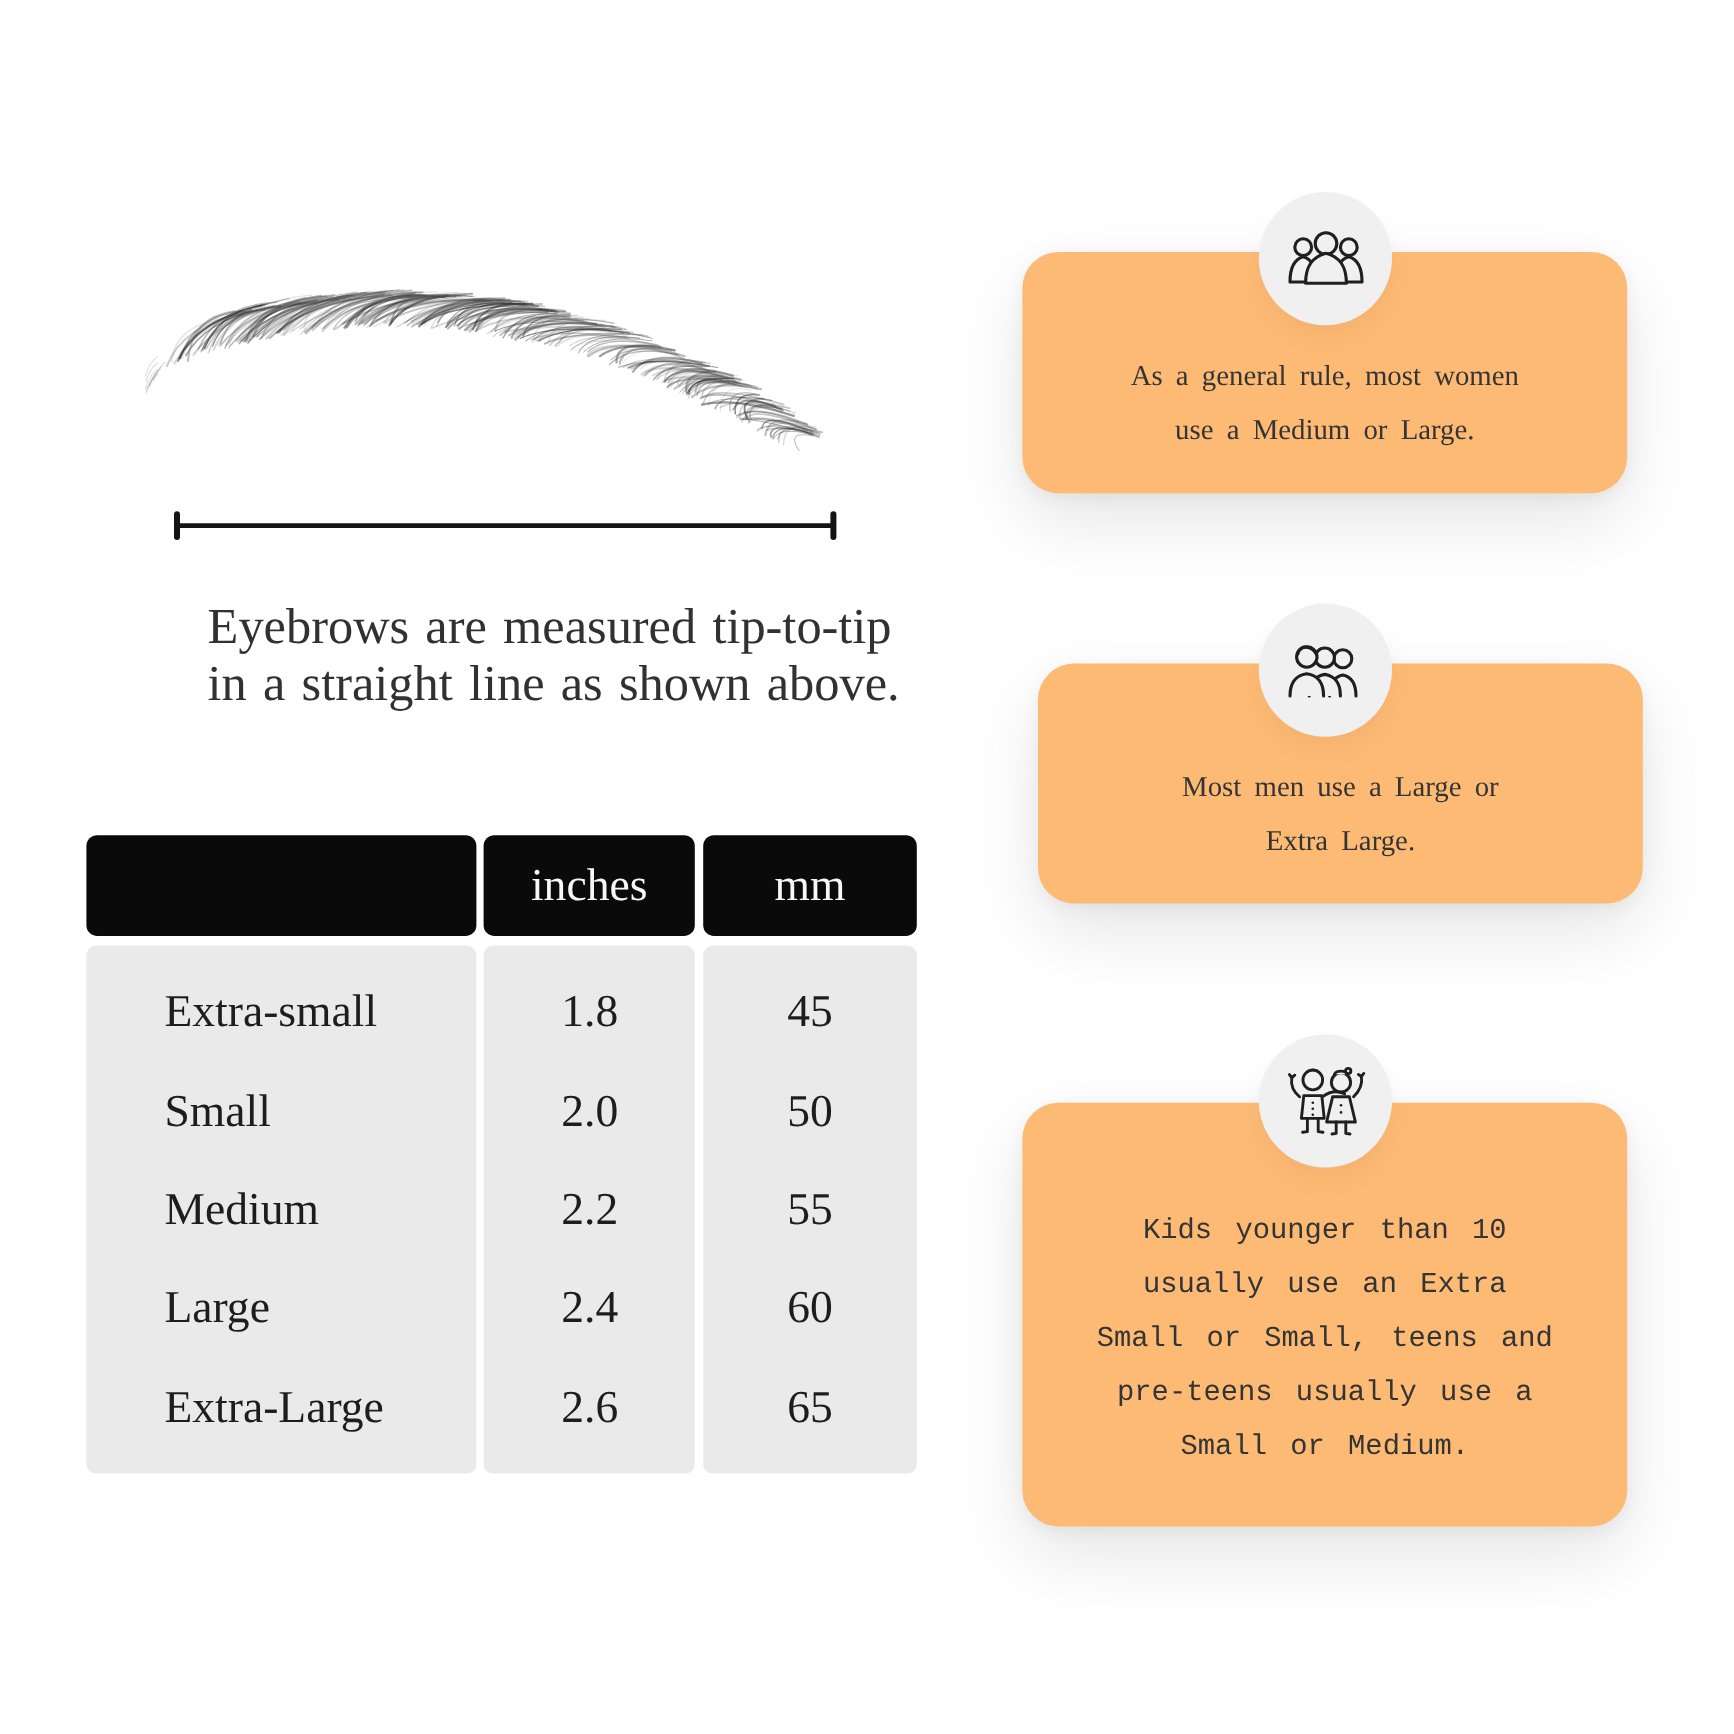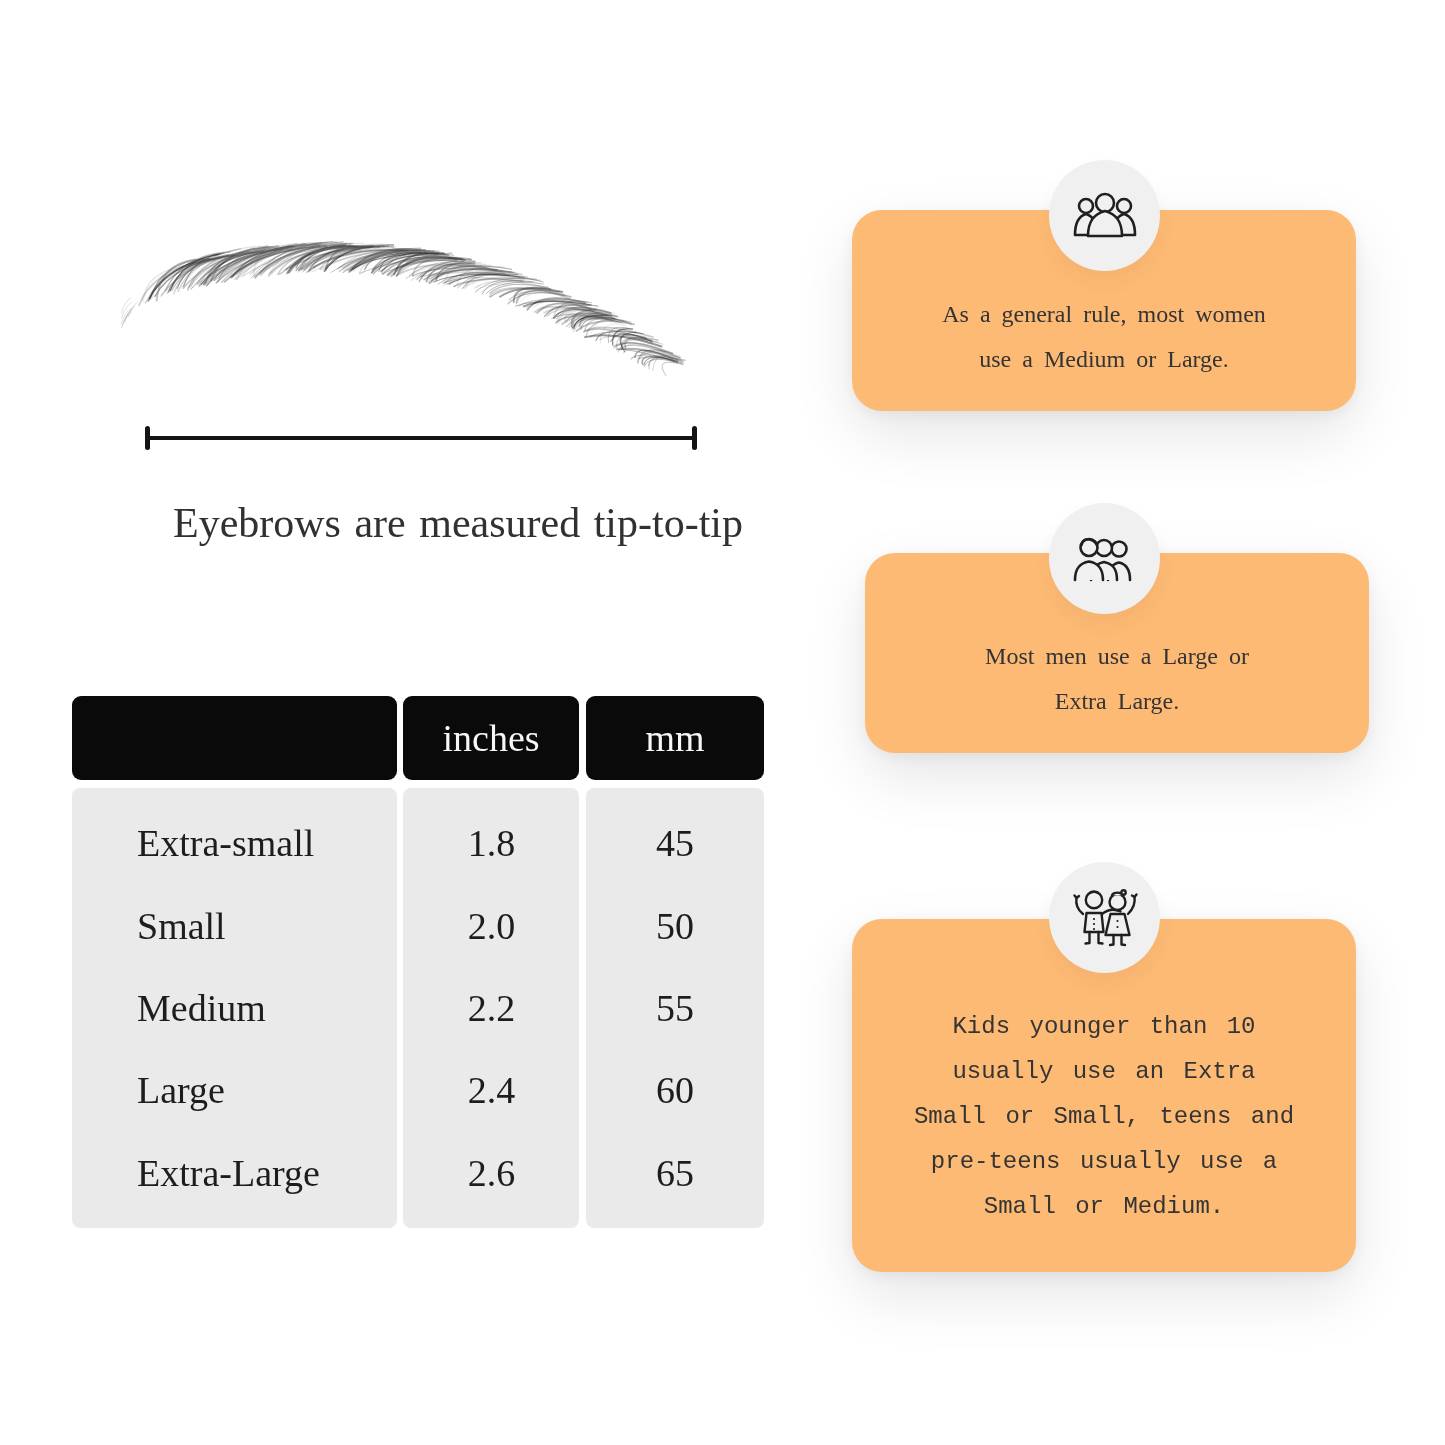--- a/index.html
+++ b/index.html
@@ -339,20 +339,21 @@
       <path d="M 16.684268474578857 72.61952829360962 q -7 5 -10 16" stroke="#777" stroke-width="0.9" stroke-opacity="0.25" fill="none"></path>
       <path d="M 22.994452953338623 63.714388370513916 q -7 5 -10 16" stroke="#777" stroke-width="0.9" stroke-opacity="0.25" fill="none"></path>
       <path d="M 16.776713848114014 73.93836832046509 q -7 5 -10 16" stroke="#777" stroke-width="0.9" stroke-opacity="0.25" fill="none"></path>
       <path d="M 16.26762342453003 59.141809940338135 q -7 5 -10 16" stroke="#777" stroke-width="0.9" stroke-opacity="0.25" fill="none"></path>
     </svg>
 
   <div class="measure-line"></div>
 
   <div class="caption">
     <span>Eyebrows are measured tip-to-tip</span>
+    <span>in a straight line as shown above.</span>
   </div>
 
   <div class="th th1"></div>
   <div class="th th2">inches</div>
   <div class="th th3">mm</div>
 
   <div class="colbg" style="left:72px;width:325px;"></div>
   <div class="colbg" style="left:403px;width:176px;"></div>
   <div class="colbg" style="left:586px;width:178px;"></div>
 

